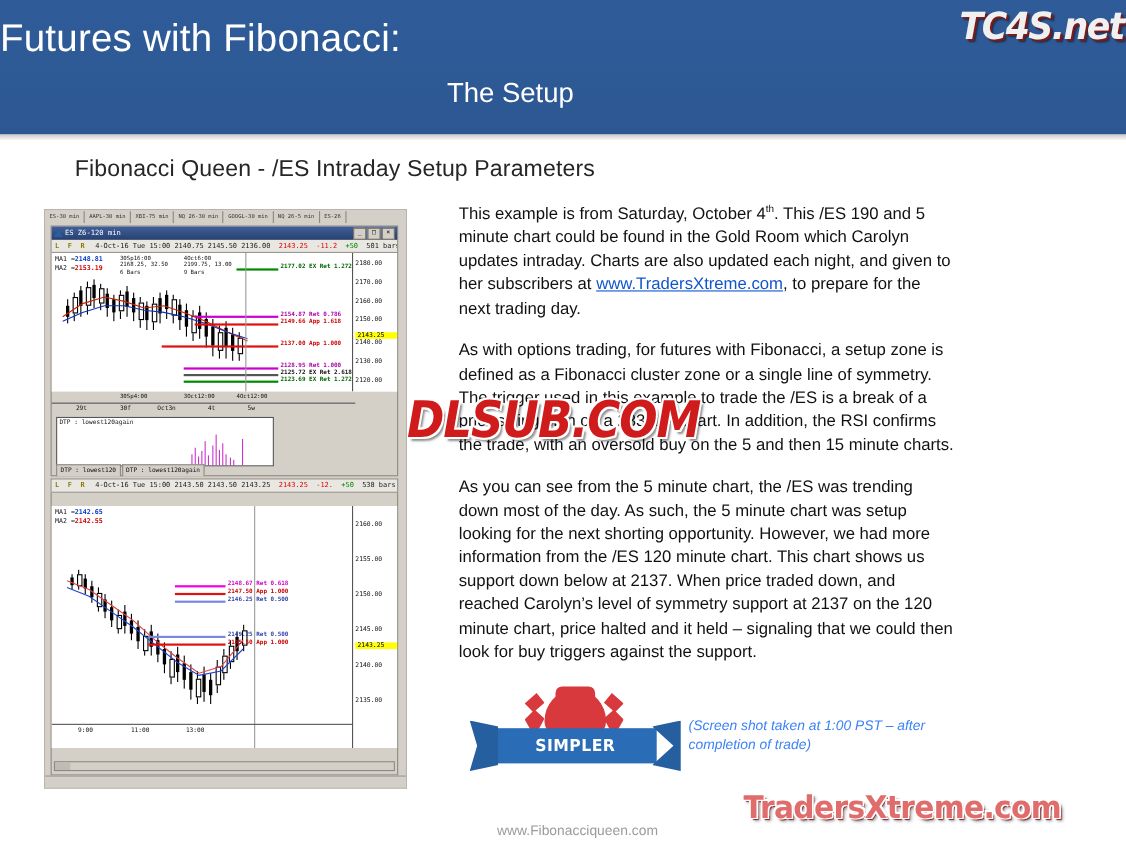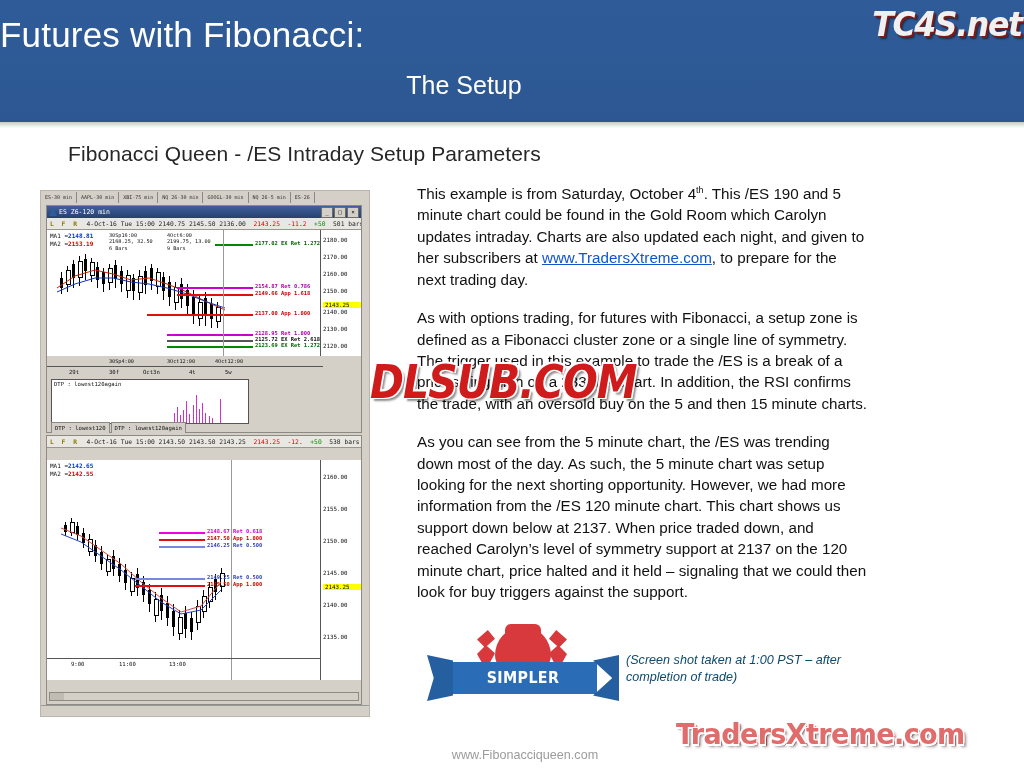--- a/index.html
+++ b/index.html
@@ -47,21 +47,21 @@
   .body-col{
     position:absolute;left:417px;top:180px;width:452px;
     font-size:15.2px;line-height:21.4px;color:#111111;
     text-align:left;
   }
   .body-col p{margin:0 0 17px 0;}
   .body-col a{color:#1155cc;text-decoration:underline;}
   sup{font-size:9px;vertical-align:super;}
   .caption{
     position:absolute;left:626px;top:652px;width:250px;
-    font-size:12.6px;line-height:17px;font-style:italic;color:#0c4a6e;
+    font-size:12.6px;line-height:17px;font-style:italic;color:#3b82f6;
   }
   
   .watermark{
     position:absolute;left:370px;top:355px;
     font-family:"DejaVu Sans", sans-serif;
     font-size:41px;font-weight:bold;font-style:italic;
     color:#cf1b1b;
     letter-spacing:-1px;
     text-shadow:
       -1.6px -1.6px 0 #ffffff, 1.6px -1.6px 0 #ffffff,

